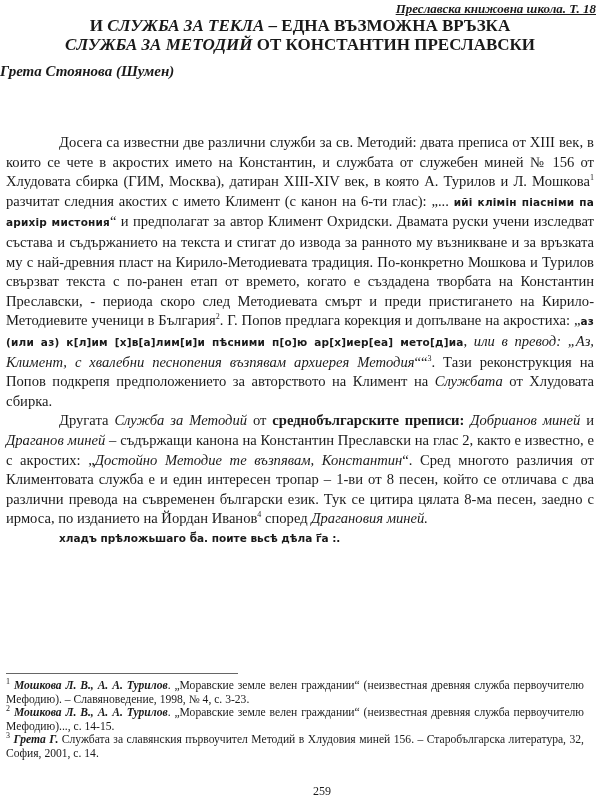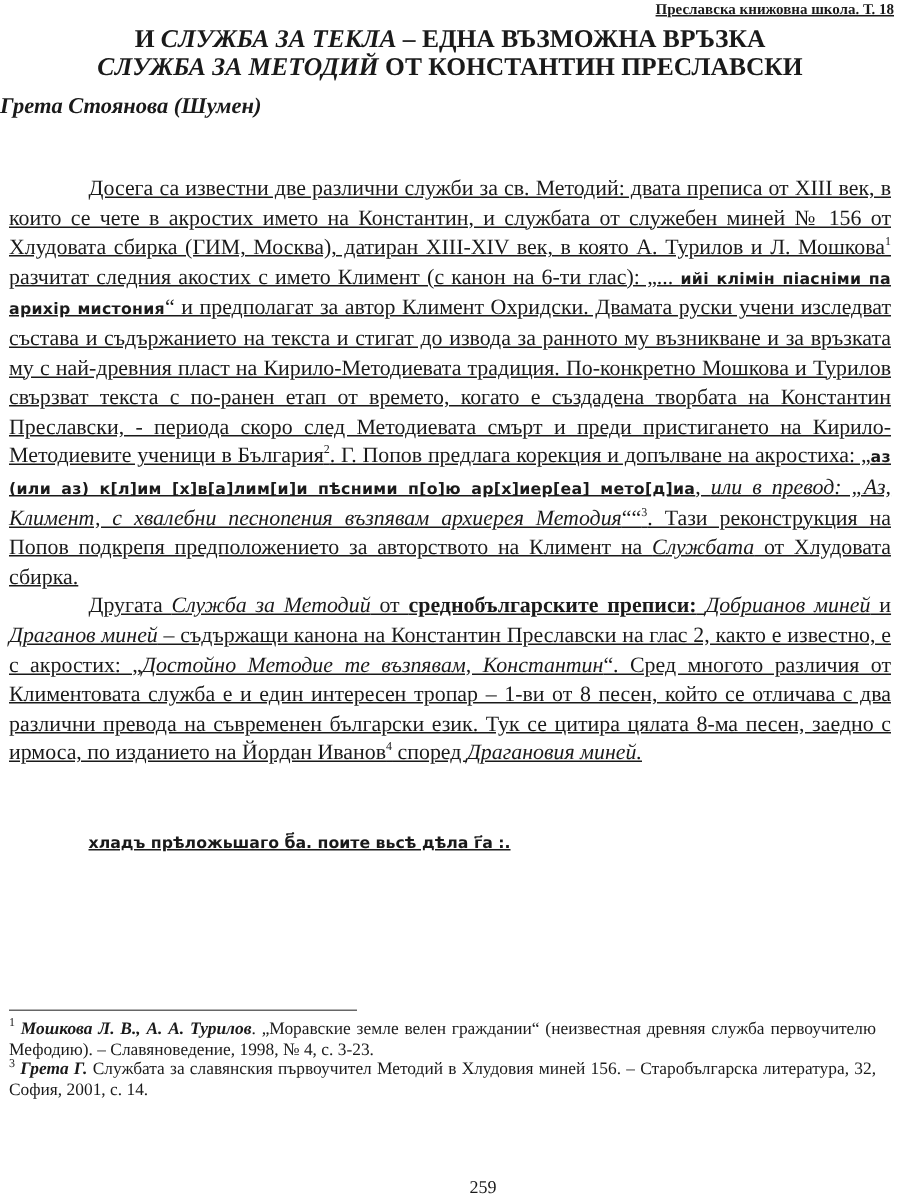--- a/index.html
+++ b/index.html
@@ -3,41 +3,41 @@
 <meta charset="utf-8">
 <style>
   html, body { margin: 0; padding: 0; background: #ffffff; }
   body {
     width: 600px; height: 800px; position: relative; overflow: hidden;
     font-family: "Liberation Serif", "DejaVu Serif", serif;
     color: #1a1a1a;
   }
   .running-head {
     position: absolute; right: 4px; top: 1px;
-    font-size: 10px; font-weight: bold;
+    font-size: 13px; font-style: italic; font-weight: bold;
     text-decoration: underline; white-space: nowrap;
   }
   .title {
     position: absolute; left: 0; right: 0; top: 16px;
     text-align: center; font-size: 17px; font-weight: bold; line-height: 19px;
   }
   .title i { font-style: italic; }
   .author {
     position: absolute; left: 0; right: 0; top: 63px;
     text-align: left; font-size: 15px; font-weight: bold; font-style: italic;
   }
   .body-text {
-    position: absolute; left: 6px; right: 6px; top: 117px;
-    font-size: 14.6px; line-height: 19.6px; text-align: justify; text-decoration: underline;
+    position: absolute; left: 6px; right: 6px; top: 133px;
+    font-size: 14.6px; line-height: 19.6px; text-align: justify;
   }
   .body-text p { margin: 0; text-indent: 53px; }
   .ocs { font-family: "DejaVu Sans", sans-serif; font-weight: bold; font-size: 10.5px; letter-spacing: 0.2px; }
   .ocs-block { margin: 0; padding-left: 53px; font-family: "DejaVu Sans", sans-serif; font-weight: bold; font-size: 10.5px; }
   .ocs-hymn { margin-top: 10px; line-height: 19px; text-align: justify; text-indent: 0; }
-  .ocs-hymn .l2 { display: block; margin-left: -53px; margin-top: 40px; }
+  .ocs-hymn .l2 { display: block; margin-left: -53px; }
   sup { font-size: 8px; line-height: 0; vertical-align: super; }
   .footnote-rule {
     position: absolute; left: 6px; top: 673px; width: 232px; height: 0;
     border-top: 1.5px solid #666;
   }
   .footnotes {
     position: absolute; left: 6px; right: 16px; top: 679px;
     font-size: 11.6px; line-height: 13.6px; text-align: justify;
   }
   .footnotes .fn { margin: 0; }
@@ -64,16 +64,17 @@
   <p><span>Другата </span><i>Служба за Методий</i><span> от </span><b>среднобългарските преписи:</b><span> </span><i>Добрианов миней</i><span> и </span><i>Драганов миней</i><span> – съдържащи канона на Константин Преславски на глас 2, както е известно, е с акростих: „</span><i>Достойно Методие те възпявам, Константин</i><span>“. Сред многото различия от Климентовата служба е и един интересен тропар – 1-ви от 8 песен, който се отличава с два различни превода на съвременен български език. Тук се цитира цялата 8-ма песен, заедно с ирмоса, по изданието на Йордан Иванов</span><sup>4</sup><span> според </span><i>Драгановия миней.</i></p>
 
 
   <p class="ocs-block ocs-hymn"> <span class="l2">хладъ прѣложьшаго б҃а. поите вьсѣ дѣла г҃а  :.</span></p>
 </div>
 
 <div class="footnote-rule"></div>
 
 <div class="footnotes">
   <p class="fn"><sup>1</sup> <b><i>Мошкова Л. В., А. А. Турилов</i></b><span>. „Моравские земле велен граждании“ (неизвестная древняя служба первоучителю Мефодию). – Славяноведение, 1998, № 4, с. 3-23.</span></p>
+  <p class="fn"><sup>2</sup> <b><i>Мошкова Л. В., А. А. Турилов</i></b><span>. „Моравские земле велен граждании“ (неизвестная древняя служба первоучителю Мефодию)..., с. 14-15.</span></p>
   <p class="fn"><sup>3</sup> <b><i>Грета Г.</i></b><span> Службата за славянския първоучител Методий в Хлудовия миней 156. – Старобългарска литература, 32, София, 2001, с. 14.</span></p>
 </div>
 
 <div class="page-number">259</div>
 
 </body></html>

